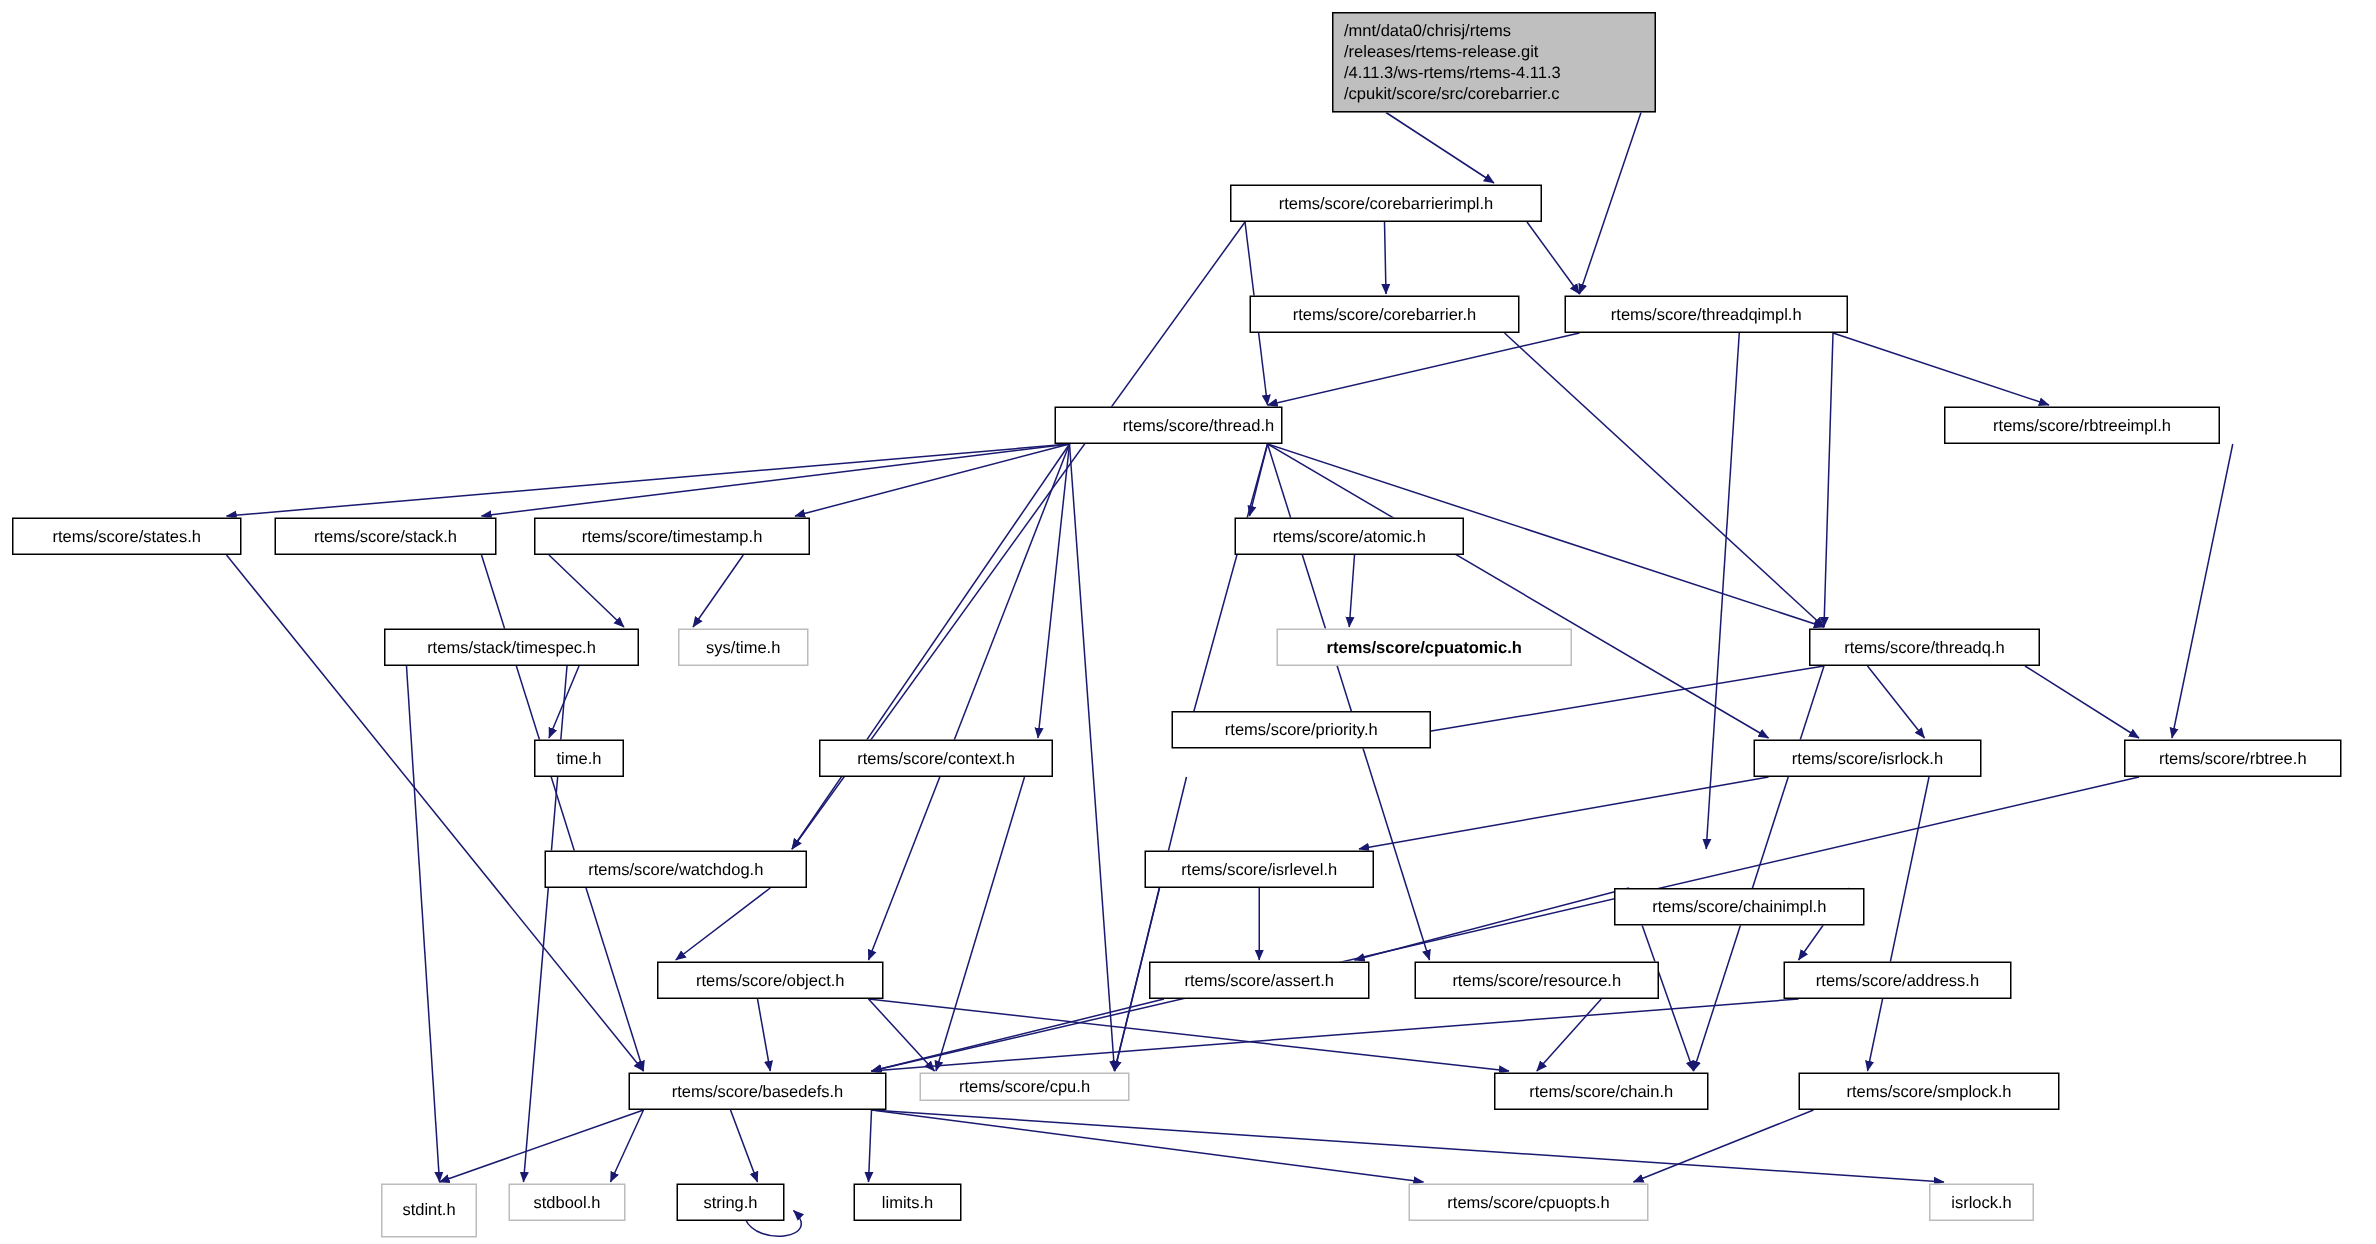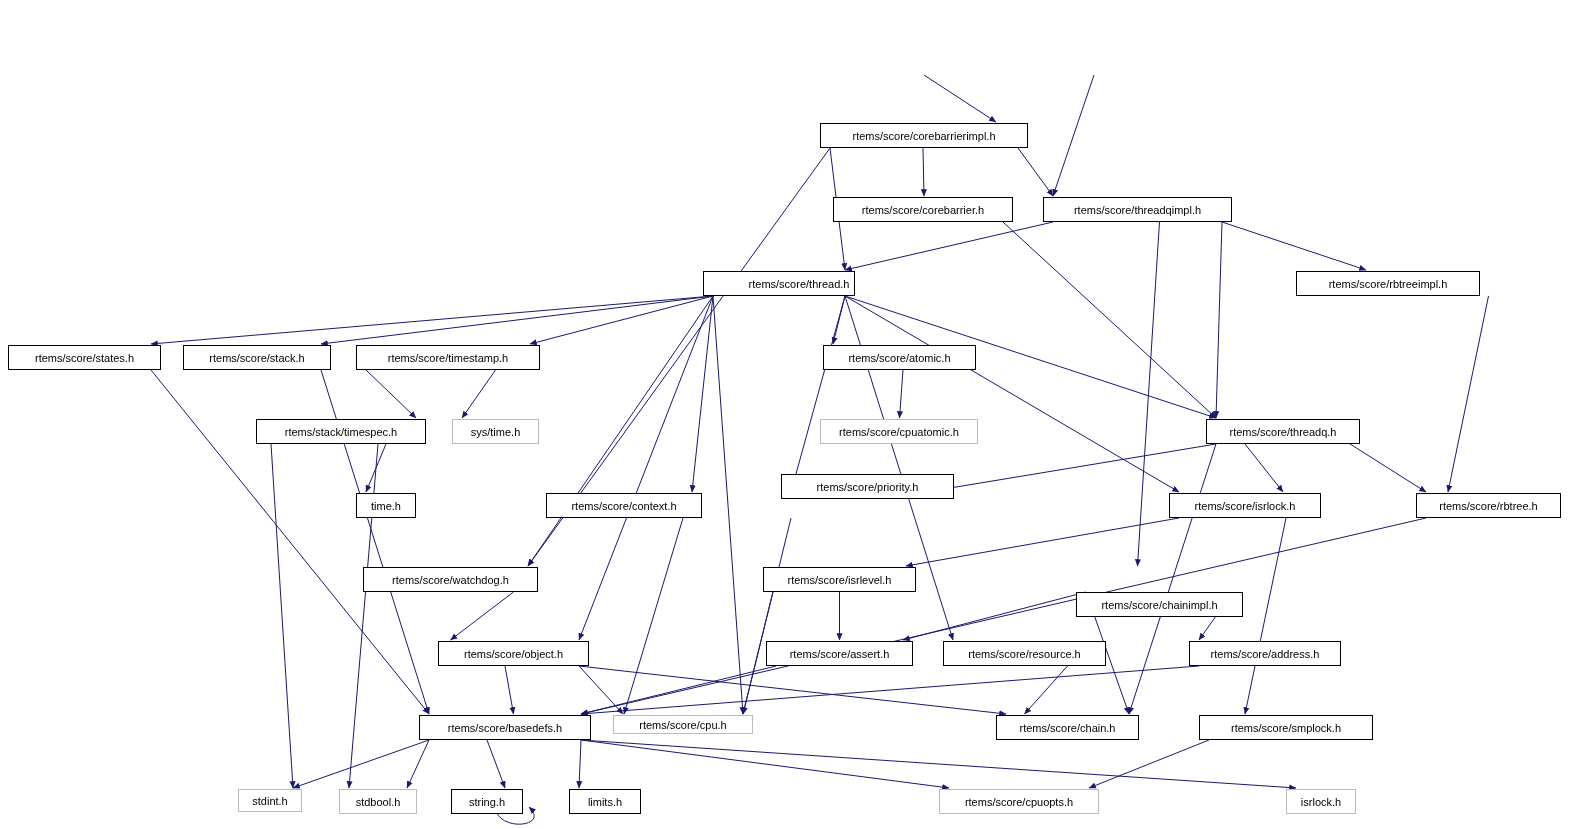--- a/index.html
+++ b/index.html
@@ -106,49 +106,55 @@
         <path d="M 429 740 L 407 788" marker-end="url(#arrow)"></path>
         <path d="M 487 740 L 505 788" marker-end="url(#arrow)"></path>
         <path d="M 581 740 L 579 788" marker-end="url(#arrow)"></path>
         <path d="M 581 740 L 949 788" marker-end="url(#arrow)"></path>
         <path d="M 581 740 L 1296 788" marker-end="url(#arrow)"></path>
         <path d="M 1209 740 L 1089 788" marker-end="url(#arrow)"></path>
         <path d="M 497 813 C 505 831, 549 826, 529 807" marker-end="url(#arrow)"></path>
       </g>
   </svg>
   <div id="nodes">
+      <div class="node root" style="left: 888px; top: 8px; width: 216px; height: 67px;">
+        <div>/mnt/data0/chrisj/rtems</div>
+        <div>/releases/rtems-release.git</div>
+        <div>/4.11.3/ws-rtems/rtems-4.11.3</div>
+        <div>/cpukit/score/src/corebarrier.c</div>
+      </div>
       <div class="node" style="left: 820px; top: 123px; width: 208px; height: 25px;">rtems/score/corebarrierimpl.h</div>
       <div class="node" style="left: 833px; top: 197px; width: 180px; height: 25px;">rtems/score/corebarrier.h</div>
       <div class="node" style="left: 1043px; top: 197px; width: 189px; height: 25px;">rtems/score/threadqimpl.h</div>
       <div class="node" style="left: 703px; top: 271px; width: 152px; height: 25px; padding-left: 40px;">rtems/score/thread.h</div>
       <div class="node" style="left: 1296px; top: 271px; width: 184px; height: 25px;">rtems/score/rbtreeimpl.h</div>
       <div class="node" style="left: 8px; top: 345px; width: 153px; height: 25px;">rtems/score/states.h</div>
       <div class="node" style="left: 183px; top: 345px; width: 148px; height: 25px;">rtems/score/stack.h</div>
       <div class="node" style="left: 356px; top: 345px; width: 184px; height: 25px;">rtems/score/timestamp.h</div>
       <div class="node" style="left: 823px; top: 345px; width: 153px; height: 25px;">rtems/score/atomic.h</div>
       <div class="node" style="left: 256px; top: 419px; width: 170px; height: 25px;">rtems/stack/timespec.h</div>
       <div class="node external" style="left: 452px; top: 419px; width: 87px; height: 25px;">sys/time.h</div>
-      <div class="node external" style="left: 820px; top: 419px; width: 158px; height: 25px;">rtems/score/cpuatomic.h</div>
+      <div class="node external" style="left: 851px; top: 419px; width: 197px; height: 25px; font-weight: bold;">rtems/score/cpuatomic.h</div>
       <div class="node" style="left: 1206px; top: 419px; width: 154px; height: 25px;">rtems/score/threadq.h</div>
       <div class="node" style="left: 356px; top: 493px; width: 60px; height: 25px;">time.h</div>
       <div class="node" style="left: 546px; top: 493px; width: 156px; height: 25px;">rtems/score/context.h</div>
       <div class="node" style="left: 781px; top: 474px; width: 173px; height: 25px;">rtems/score/priority.h</div>
       <div class="node" style="left: 1169px; top: 493px; width: 152px; height: 25px;">rtems/score/isrlock.h</div>
       <div class="node" style="left: 1416px; top: 493px; width: 145px; height: 25px;">rtems/score/rbtree.h</div>
       <div class="node" style="left: 363px; top: 567px; width: 175px; height: 25px;">rtems/score/watchdog.h</div>
       <div class="node" style="left: 763px; top: 567px; width: 153px; height: 25px;">rtems/score/isrlevel.h</div>
       <div class="node" style="left: 1076px; top: 567px; width: 167px; height: 25px; margin-top: 25px;">rtems/score/chainimpl.h</div>
       <div class="node" style="left: 438px; top: 641px; width: 151px; height: 25px;">rtems/score/object.h</div>
       <div class="node" style="left: 766px; top: 641px; width: 147px; height: 25px;">rtems/score/assert.h</div>
       <div class="node" style="left: 943px; top: 641px; width: 163px; height: 25px;">rtems/score/resource.h</div>
       <div class="node" style="left: 1189px; top: 641px; width: 152px; height: 25px;">rtems/score/address.h</div>
       <div class="node" style="left: 419px; top: 715px; width: 172px; height: 25px;">rtems/score/basedefs.h</div>
       <div class="node external" style="left: 613px; top: 715px; width: 140px; height: 19px;">rtems/score/cpu.h</div>
       <div class="node" style="left: 996px; top: 715px; width: 143px; height: 25px;">rtems/score/chain.h</div>
       <div class="node" style="left: 1199px; top: 715px; width: 174px; height: 25px;">rtems/score/smplock.h</div>
-      <div class="node external" style="left: 238px; top: 789px; width: 64px; height: 23px;">stdint.h</div>
+      <div class="node external" style="left: 254px; top: 789px; width: 64px; height: 36px;">stdint.h</div>
       <div class="node external" style="left: 339px; top: 789px; width: 78px; height: 25px;">stdbool.h</div>
       <div class="node" style="left: 451px; top: 789px; width: 72px; height: 25px;">string.h</div>
       <div class="node" style="left: 569px; top: 789px; width: 72px; height: 25px;">limits.h</div>
       <div class="node external" style="left: 939px; top: 789px; width: 160px; height: 25px;">rtems/score/cpuopts.h</div>
       <div class="node external" style="left: 1286px; top: 789px; width: 70px; height: 25px;">isrlock.h</div>
     </div>
 </div>
 
 </body></html>

